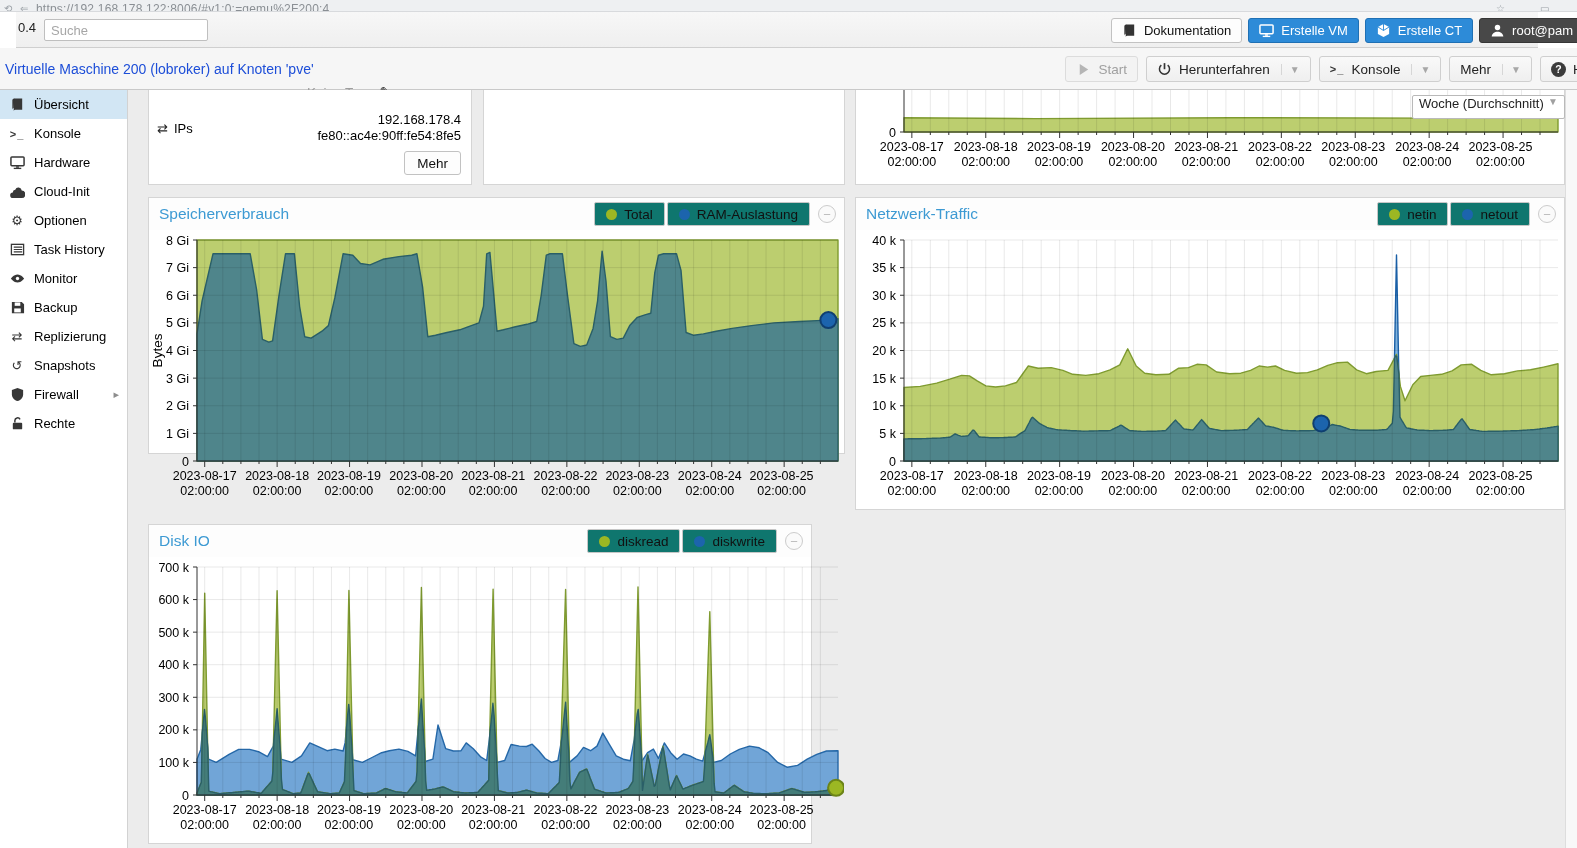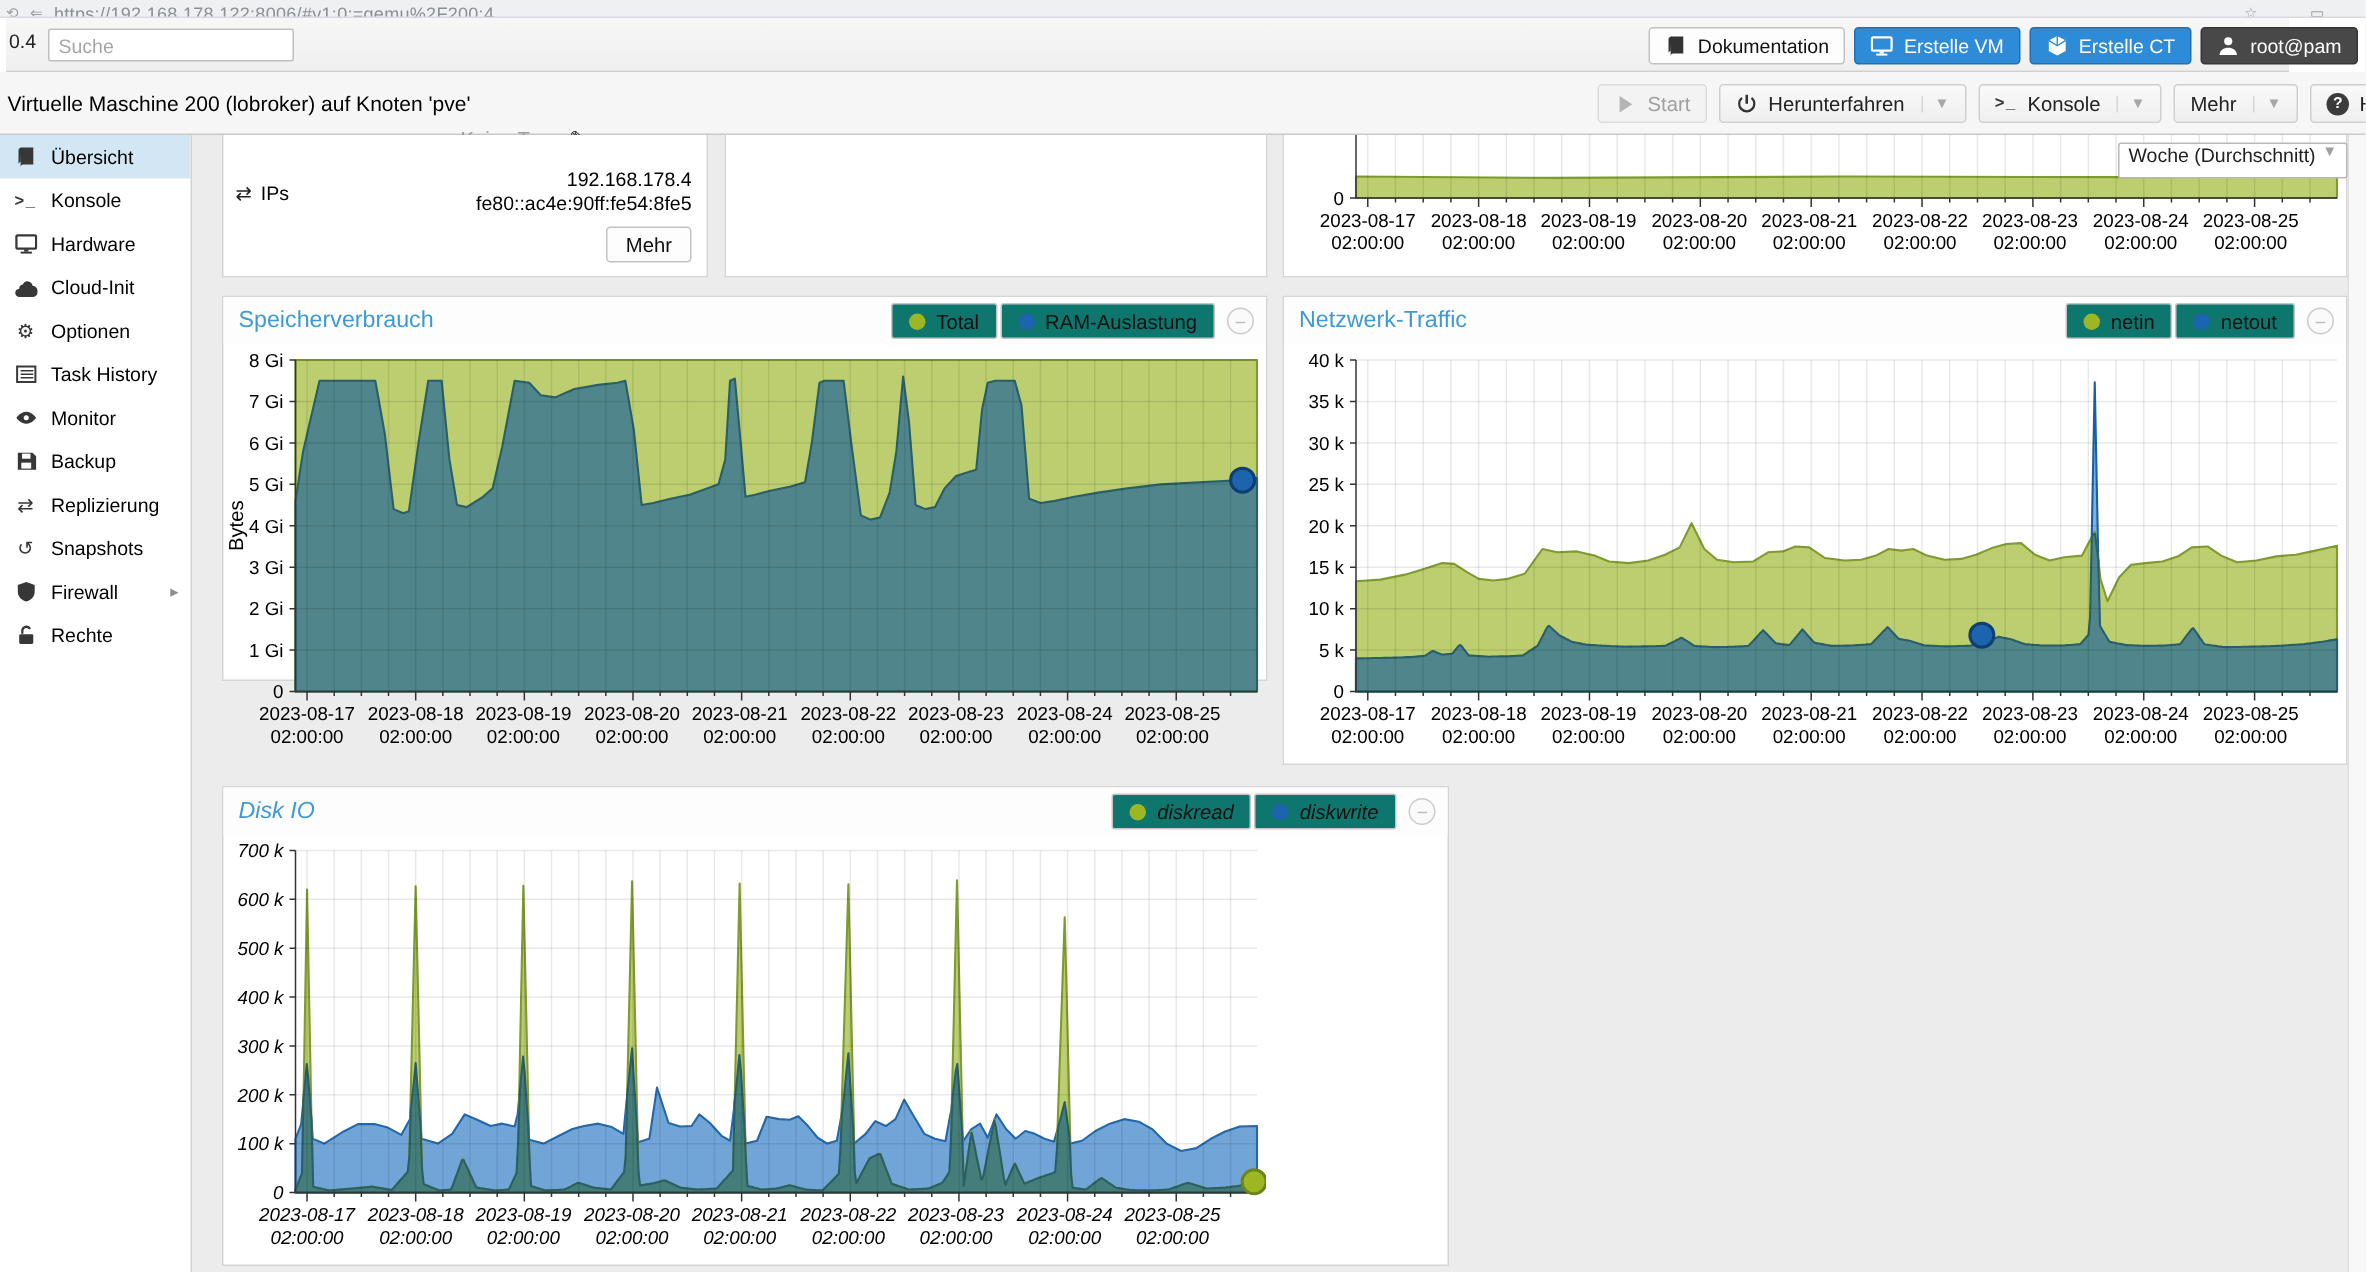--- a/index.html
+++ b/index.html
@@ -6,41 +6,41 @@
   html,body { width:1577px; height:848px; overflow:hidden; }
   body { position:relative; background:#fff; font-family:"Liberation Sans",sans-serif; color:#000; }
 
   
   .browser-strip { position:absolute; left:0; top:0; width:1577px; height:12px;
                    background:#eef0f2; border-bottom:1px solid #d8dadd; overflow:hidden; }
   .browser-url { position:absolute; left:36px; top:2px; font-size:12px; color:#8a8f94; letter-spacing:.2px; }
   .bfrag { position:absolute; top:3px; color:#9aa0a6; font-size:10px; }
 
   
-  .app-header { position:absolute; left:4px; top:12px; width:1522px; height:36px;
+  .app-header { position:absolute; left:16px; top:12px; width:1522px; height:36px;
                 background:linear-gradient(#f7f7f7,#efefef); border-bottom:1px solid #cfcfcf; }
   .version-frag { position:absolute; left:2px; top:8px; font-size:13px; color:#222; }
   .search-input { position:absolute; left:28px; top:7px; width:164px; height:22px;
                   border:1px solid #bfbfbf; border-radius:2px; padding:0 6px; font-size:13px;
                   font-family:"Liberation Sans",sans-serif; color:#333; background:#fff; }
   .search-input::placeholder { color:#a6a6a6; }
   .hbtns { position:absolute; right:-46px; top:6px; display:flex; gap:6px; }
   .btn { display:inline-flex; align-items:center; gap:7px; height:25px; padding:0 10px;
          background:#fdfdfd; border:1px solid #c2c2c2; border-radius:3px; font-size:13px; color:#111;
          white-space:nowrap; cursor:pointer; }
   .btn .ic { display:inline-flex; width:15px; height:15px; align-items:center; justify-content:center; color:#333; }
   .btn.blue { background:#2d8bd8; border-color:#1f70b4; color:#ffffff; }
   .btn.blue .ic { color:#fff; }
   .btn.dark { background:#484848; border-color:#363636; color:#fff; }
   .btn.dark .ic { color:#fff; }
 
   
   .vm-toolbar { position:absolute; left:0; top:48px; width:1577px; height:42px;
                 background:#f6f6f6; border-bottom:1px solid #c9c9c9; }
-  .vm-title { position:absolute; left:5px; top:13px; font-size:14px; color:#000000; }
+  .vm-title { position:absolute; left:5px; top:13px; font-size:14px; color:#1d4ed8; }
   .vm-tags { position:absolute; left:307px; top:13px; font-size:13.5px; color:#9d9d9d; display:flex; gap:6px; align-items:center;margin-top:23px; }
   .vm-tags .pencil { color:#222; font-size:14px; cursor:pointer; }
   .vm-actions { position:absolute; right:-34px; top:8px; display:flex; gap:8px; }
   .tbtn { display:inline-flex; align-items:center; gap:7px; height:26px; padding:0 10px;
           background:linear-gradient(#f9f9f9,#efefef); border:1px solid #cfcfcf; border-radius:3px;
           font-size:13.5px; color:#222; white-space:nowrap; cursor:pointer; }
   .tbtn .ic { display:inline-flex; width:15px; height:15px; align-items:center; justify-content:center; color:#333; }
   .tbtn.disabled { color:#a0a0a0; background:#f3f3f3; border-color:#dcdcdc; cursor:default; }
   .tbtn.disabled .ic { color:#b5b5b5; }
   .tbtn .chev { margin-left:4px; padding-left:8px; border-left:1px solid #d6d6d6; color:#a7a7a7; font-size:10px; }
@@ -677,21 +677,21 @@
         <text x="497.29800000000006" y="250" text-anchor="middle" font-size="12.5" fill="#000">2023-08-23</text>
         <text x="497.29800000000006" y="265" text-anchor="middle" font-size="12.5" fill="#000">02:00:00</text>
         <text x="571.2" y="250" text-anchor="middle" font-size="12.5" fill="#000">2023-08-24</text>
         <text x="571.2" y="265" text-anchor="middle" font-size="12.5" fill="#000">02:00:00</text>
         <text x="644.448" y="250" text-anchor="middle" font-size="12.5" fill="#000">2023-08-25</text>
         <text x="644.448" y="265" text-anchor="middle" font-size="12.5" fill="#000">02:00:00</text>
         <circle cx="465.252" cy="193.43" r="8" fill="#1c64ad" stroke="#0f3f70" stroke-width="2"></circle>
       </svg></div>
 </div>
 
-<div class="panel" style="left:148px;top:524px;width:818px;height:320px;font-style:italic;">
+<div class="panel" style="left:148px;top:524px;width:664px;height:320px;">
   <div class="panel-header">
     <span class="panel-title">Disk IO</span>
     <div class="legend">
         <span class="lbtn">
           <span class="ldot" style="background:#9cb723"></span>
           <span>diskread</span>
         </span>
         <span class="lbtn">
           <span class="ldot" style="background:#1c64ad"></span>
           <span>diskwrite</span>

